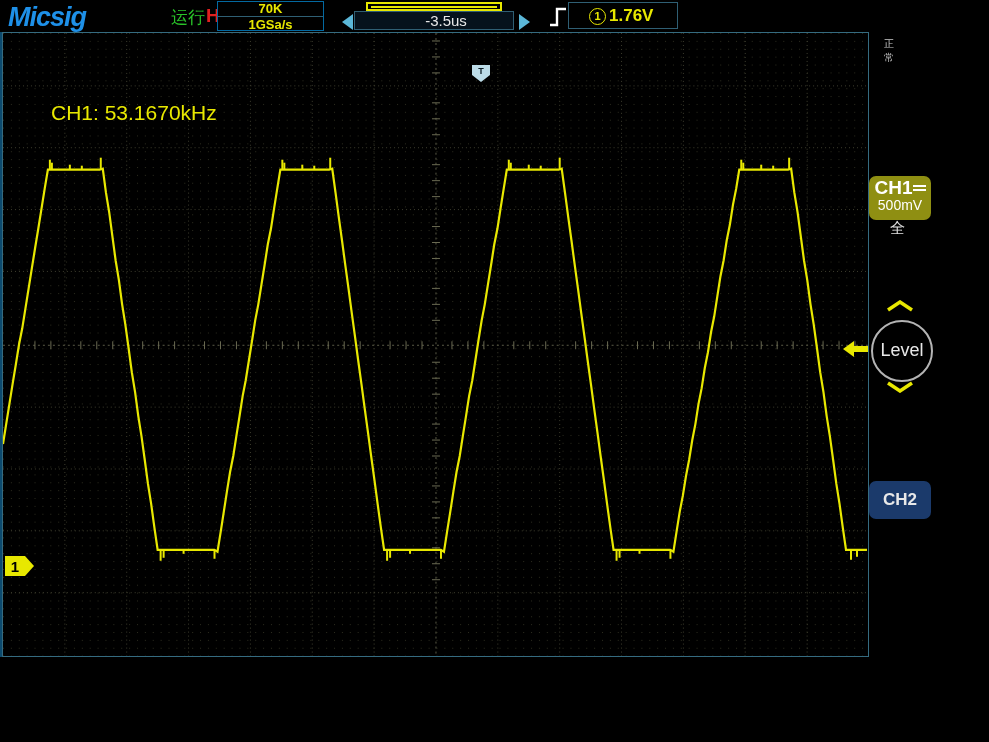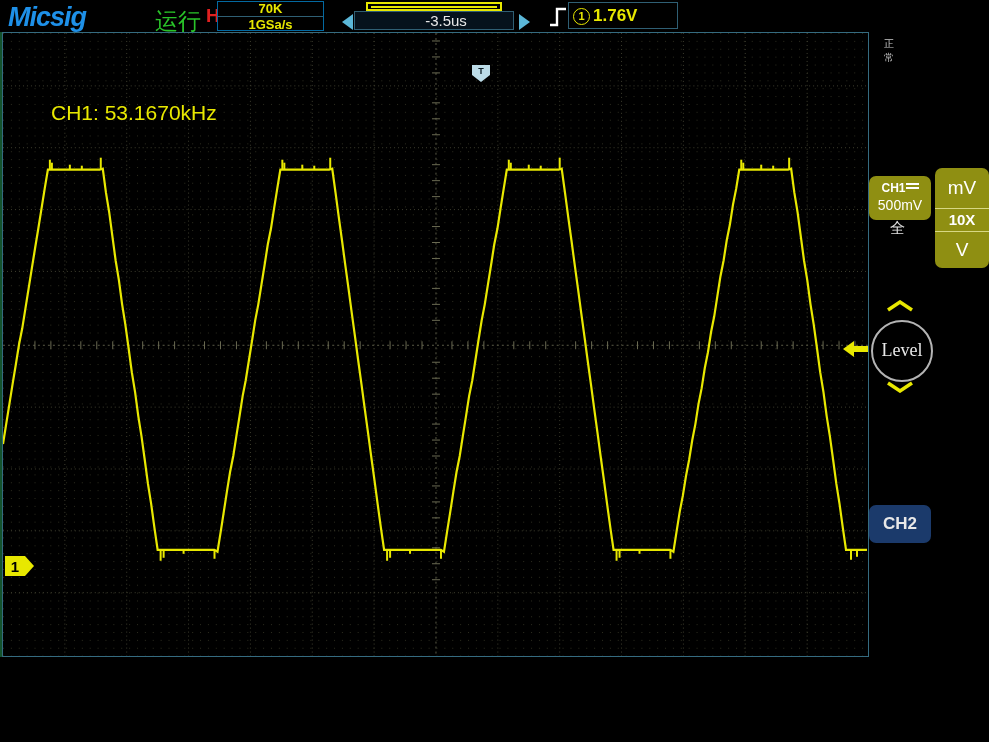--- a/index.html
+++ b/index.html
@@ -1,25 +1,25 @@
 <!DOCTYPE html>
 <html><head>
 <meta charset="utf-8">
 <style>
   html,body{margin:0;padding:0;background:#000;}
   body{width:989px;height:742px;overflow:hidden;
        font-family:"Liberation Sans","DejaVu Sans",sans-serif;
        -webkit-font-smoothing:antialiased;}
-  #app{position:relative;width:810px;height:742px;background:#14532d;}
+  #app{position:relative;width:810px;height:742px;background:#0c4a6e;}
 
   
   .topbar{position:absolute;left:0;top:0;width:989px;height:32px;background:#000;}
   .logo{position:absolute;left:8px;top:2px;font-size:27px;font-weight:bold;
         font-style:italic;color:#1e90e8;letter-spacing:-1px;}
-  .run-state{position:absolute;left:155px;top:6px;font-size:23px;color:#29c329;}
+  .run-state{position:absolute;left:171px;top:6px;font-size:17px;color:#29c329;}
   .htag{position:absolute;left:206px;top:5px;font-size:19px;font-weight:bold;color:#e02020;}
 
   .memblk{position:absolute;left:217px;top:1px;width:107px;height:30px;
           border:1px solid #0369a1;box-sizing:border-box;background:#000;}
   .memblk div{height:14px;line-height:14px;text-align:center;font-size:13px;
               font-weight:bold;color:#e8e800;}
   .memblk .sep{border-top:1px solid #2f5f74;height:15px;line-height:15px;}
 
   .tbwrap{position:absolute;left:340px;top:2px;width:190px;height:28px;}
   .tbbar{position:absolute;left:26px;top:0px;width:136px;height:9px;
@@ -29,21 +29,21 @@
          border:1px solid #2f5f74;box-sizing:border-box;background:#06121c;
          text-align:center;font-size:15px;line-height:18px;color:#e8e8e8;padding-left:24px;}
   .arw{position:absolute;top:12px;width:0;height:0;border-top:8px solid transparent;
        border-bottom:8px solid transparent;}
   .arw.l{left:2px;border-right:11px solid #5bb7d8;}
   .arw.r{right:0px;border-left:11px solid #5bb7d8;}
 
   .trigsym{position:absolute;left:548px;top:4px;width:22px;height:24px;}
   .trigbox{position:absolute;left:568px;top:2px;width:110px;height:27px;
            border:1px solid #2f5f74;box-sizing:border-box;background:#000;
-           font-size:17px;font-weight:bold;color:#e8e800;line-height:25px;padding-left:4px;}
+           font-size:17px;font-weight:bold;color:#e8e800;line-height:25px;padding-left:20px;}
   .circ1{display:inline-block;width:15px;height:15px;border:1.5px solid #e8e800;
          border-radius:50%;font-size:11px;line-height:14px;text-align:center;
          vertical-align:1px;margin-right:3px;}
 
   
   .graph{position:absolute;left:2px;top:32px;width:867px;height:625px;
          border:1px solid #356b80;box-sizing:border-box;background:#000;overflow:hidden;}
   .gridlayer{position:absolute;inset:0;}
   .tmark{position:absolute;left:469px;top:32px;width:18px;height:17px;z-index:6;}
   .chlabel{position:absolute;left:48px;top:68px;font-size:21px;color:#e8e800;z-index:5;}
@@ -51,47 +51,47 @@
   .triglvl{position:absolute;left:840px;top:306px;width:26px;height:20px;z-index:6;}
 
   .measbar{position:absolute;left:0;bottom:0;width:867px;height:40px;z-index:5;}
   .measbar span{position:absolute;top:8px;font-size:15px;color:#e8e800;white-space:nowrap;}
 
   
   .normal{position:absolute;left:884px;top:37px;font-size:10px;color:#c8c8c8;}
   .ch1badge{position:absolute;left:869px;top:176px;width:62px;height:44px;
             background:#8f8f12;border-radius:7px;box-sizing:border-box;
             padding-top:3px;text-align:center;}
-  .ch1badge .t1{font-size:12px;font-weight:bold;color:#fff;line-height:18px;}
+  .ch1badge .t1{font-size:19px;font-weight:bold;color:#fff;line-height:18px;}
   .ch1badge .t2{font-size:14px;color:#fff;line-height:17px;}
   .dcline{display:inline-block;width:13px;vertical-align:3px;}
   .dcline i{display:block;height:2px;background:#fff;margin-bottom:2px;}
   .dcline i:last-child{background:#fff;height:2px;margin:0;
         background-image:linear-gradient(90deg,#fff 45%,transparent 45%);
         background-size:5px 2px;}
   .quan{position:absolute;left:890px;top:219px;font-size:15px;color:#e0e0e0;}
 
   .vstep{position:absolute;left:935px;top:168px;width:54px;height:100px;
          background:#8f8f12;border-radius:7px;}
   .vstep div{text-align:center;color:#fff;}
   .vstep .mv{font-size:19px;line-height:40px;}
   .vstep .x10{font-size:15px;font-weight:bold;line-height:22px;
               border-top:1px solid #d8d884;border-bottom:1px solid #d8d884;}
   .vstep .vv{font-size:19px;line-height:36px;}
 
   .levelknob{position:absolute;left:871px;top:320px;width:58px;height:58px;
              border:2px solid #b4b4b4;border-radius:50%;text-align:center;
-             line-height:56px;font-size:18px;color:#e8e8e8;font-family:Liberation Serif, serif;}
+             line-height:56px;font-size:18px;color:#e8e8e8;}
   .chv{position:absolute;left:886px;width:28px;height:12px;}
   .chv.up{top:300px;}
   .chv.dn{top:381px;}
 
   .ch2btn{position:absolute;left:869px;top:481px;width:62px;height:38px;
           background:#1b3a6b;border-radius:7px;text-align:center;line-height:37px;
-          font-size:17px;font-weight:bold;color:#e8e8e8;margin-top:24px;}
+          font-size:17px;font-weight:bold;color:#e8e8e8;}
 
   
   .bottom{position:absolute;left:0;top:657px;width:989px;height:85px;background:#000;}
 </style>
 </head>
 <body>
 
 <div id="app">
 
   <div class="topbar">
@@ -284,25 +284,20 @@
   </div>
 
   <div class="normal">正常</div>
 
   <div class="ch1badge">
     <div class="t1"><span>CH1</span><span class="dcline"><i></i><i></i></span></div>
     <div class="t2">500mV</div>
   </div>
   <div class="quan">全</div>
 
-  <div class="vstep">
-    <div class="mv">mV</div>
-    <div class="x10">10X</div>
-    <div class="vv">V</div>
-  </div>
 
   <svg class="chv up" viewBox="0 0 28 12">
     <path d="M2 10 L14 2 L26 10" stroke="#e8e800" stroke-width="3.5" fill="none"></path>
   </svg>
   <div class="levelknob">Level</div>
   <svg class="chv dn" viewBox="0 0 28 12">
     <path d="M2 2 L14 10 L26 2" stroke="#e8e800" stroke-width="3.5" fill="none"></path>
   </svg>
 
   <div class="ch2btn">CH2</div>

